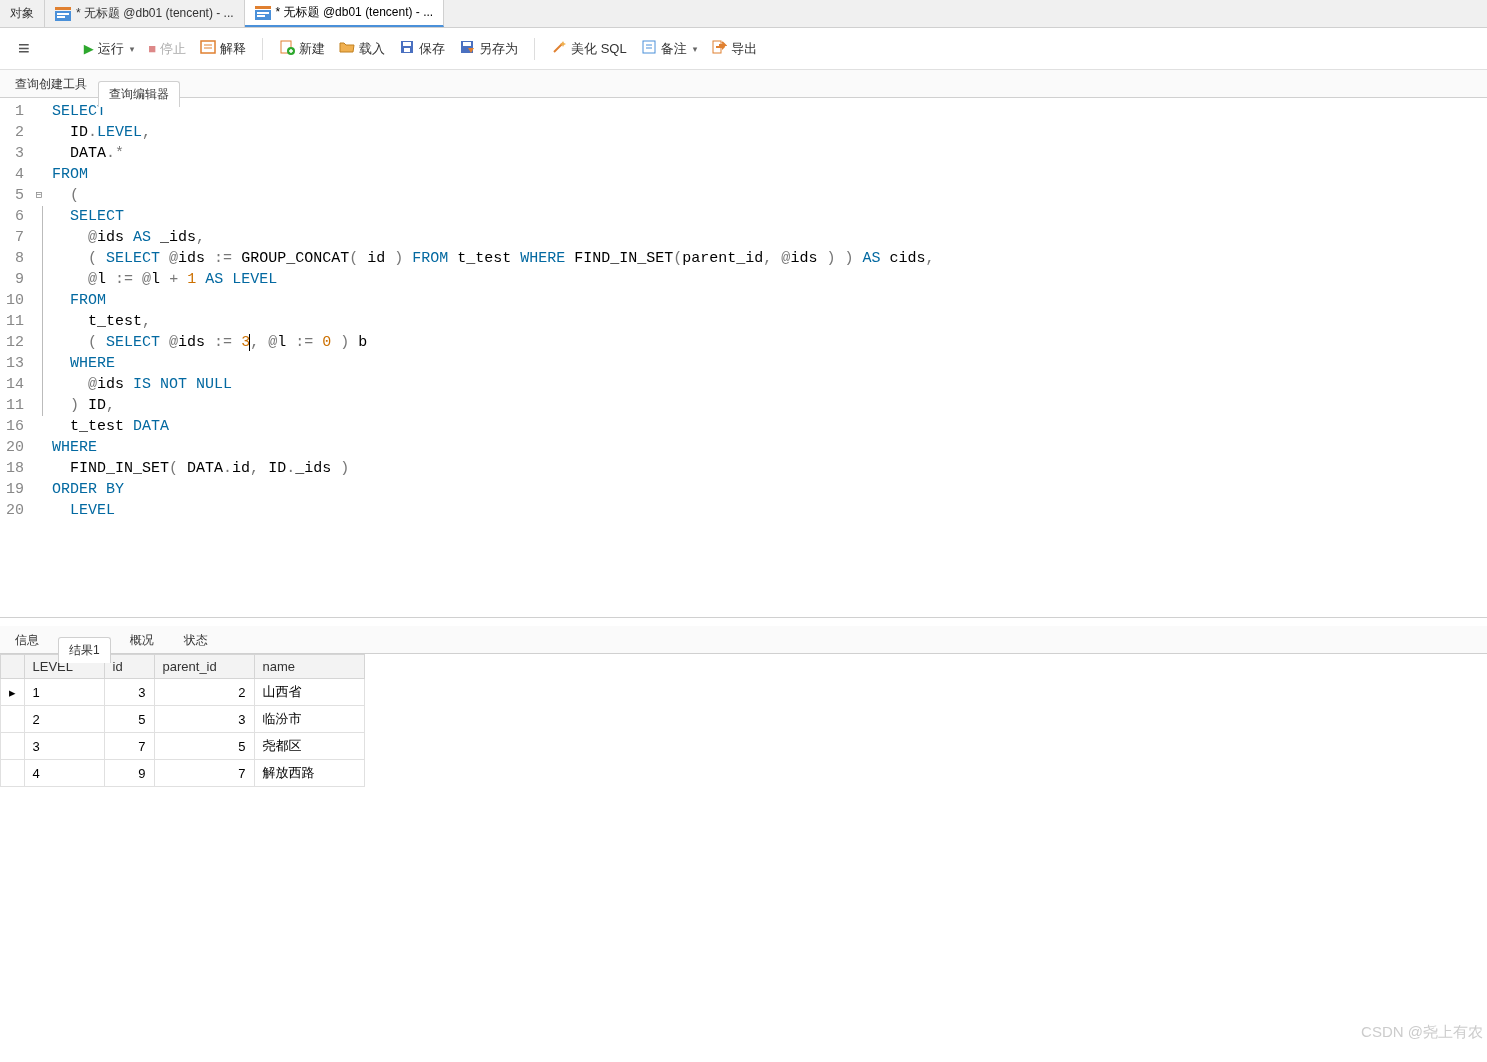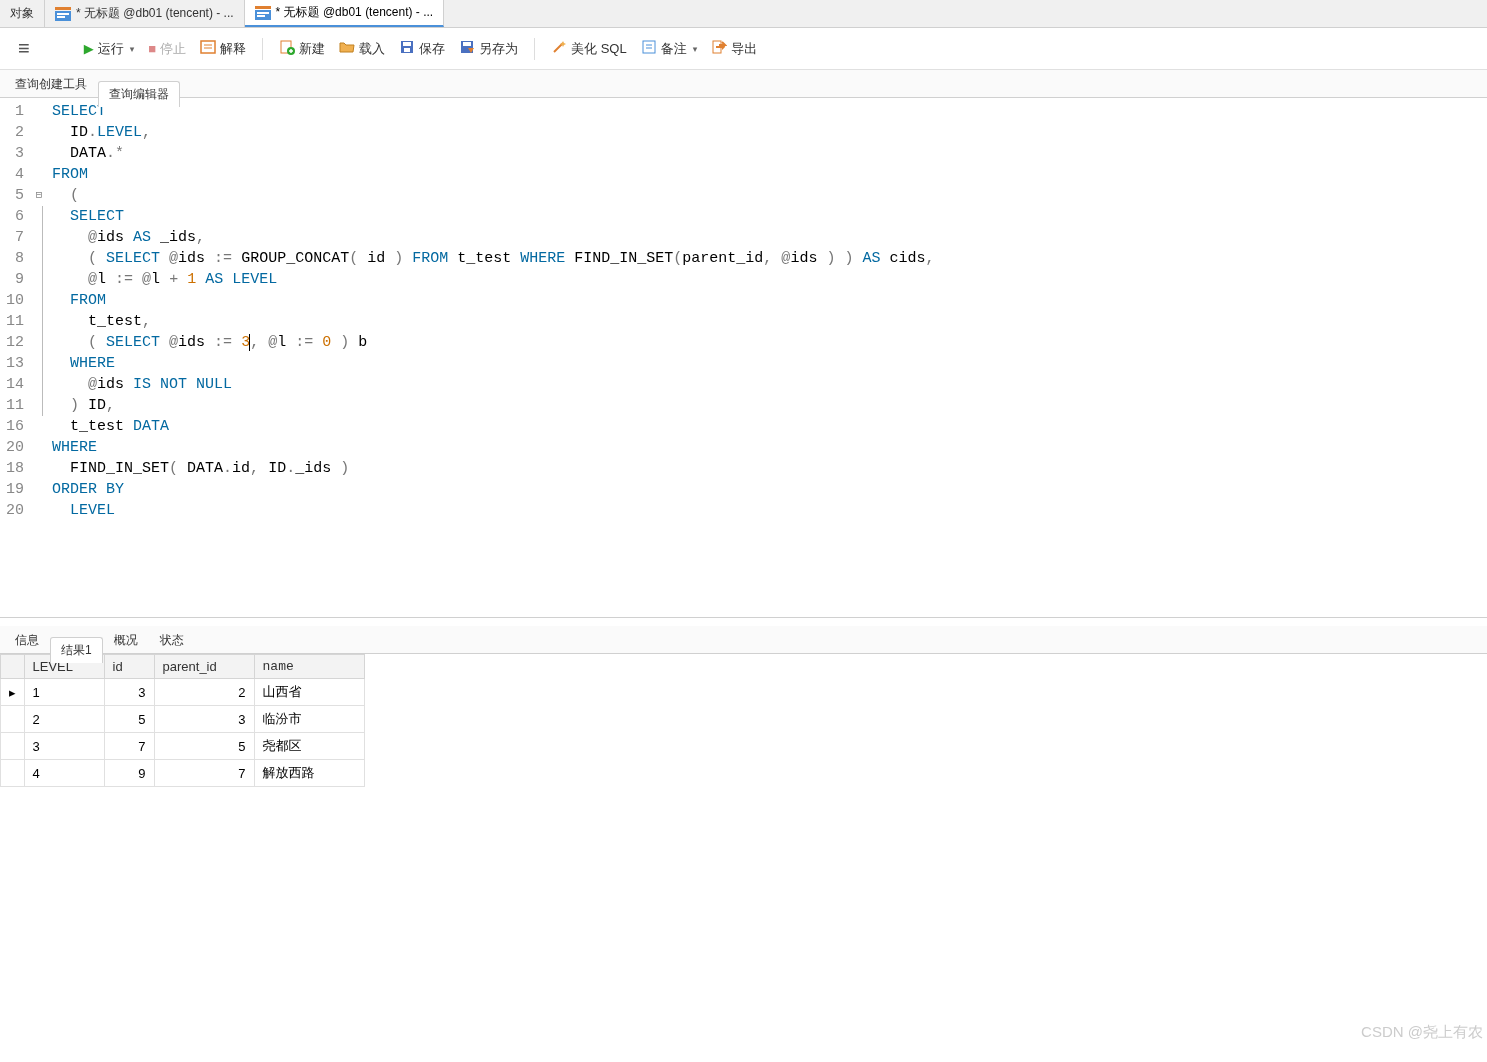--- a/index.html
+++ b/index.html
@@ -24,21 +24,21 @@
 .fold-col { padding: 3px 0; width: 14px; color: #888; }
 .fold-col div { height: 21px; font-size: 11px; display: flex; align-items: center; justify-content: center; }
 .fold-vline { border-left: 1px solid #bbb; margin-left: 6px; height: 100%; }
 .code { padding: 3px 6px; white-space: pre; }
 .code-line { height: 21px; }
 .kw { color: #0369a1; }
 .num { color: #cc7000; }
 .op { color: #777; }
 .cursor { border-left: 1px solid #000; margin-left: -1px; }
 .result-section { margin-top: 8px; }
-.result-tabs { display: flex; align-items: flex-end; height: 28px; padding-left: 4px; border-bottom: 1px solid #d0d0d0; background: #fafafa; }
+.result-tabs { display: flex; align-items: flex-end; height: 28px; padding-left: 4px; border-bottom: 1px solid #d0d0d0; background: #fafafa; gap: 8px; }
 .grid { border-collapse: collapse; font-size: 13px; }
 .grid th { background: #f3f3f3; border: 1px solid #d5d5d5; padding: 4px 8px; text-align: left; font-weight: normal; color: #333; }
 .grid td { border: 1px solid #e0e0e0; padding: 4px 8px; }
 .grid td.num-cell { text-align: right; }
 .row-marker { width: 12px; color: #000; text-align: center; border-right: 1px solid #d5d5d5; }
 .watermark { position: fixed; right: 4px; bottom: 20px; color: #ccc; font-size: 15px; font-family: Arial; }
 </style>
 </head>
 <body>
 
@@ -245,21 +245,21 @@
     <div class="sub-tab">概况</div>
     <div class="sub-tab">状态</div>
   </div>
   <table class="grid">
     <thead>
         <tr id="grid-head">
           <th class="row-marker">&nbsp;</th>
           <th style="width: 80px;">LEVEL</th>
           <th style="width: 50px;">id</th>
           <th style="width: 100px;">parent_id</th>
-          <th style="width: 110px; font-family: Liberation Mono, monospace;">name</th>
+          <th style="width: 110px;">name</th>
         </tr>
       </thead>
     <tbody id="grid-body">
         <tr>
           <td class="row-marker">▸</td>
           <td>1</td>
           <td class="num-cell">3</td>
           <td class="num-cell">2</td>
           <td>山西省</td>
         </tr>

